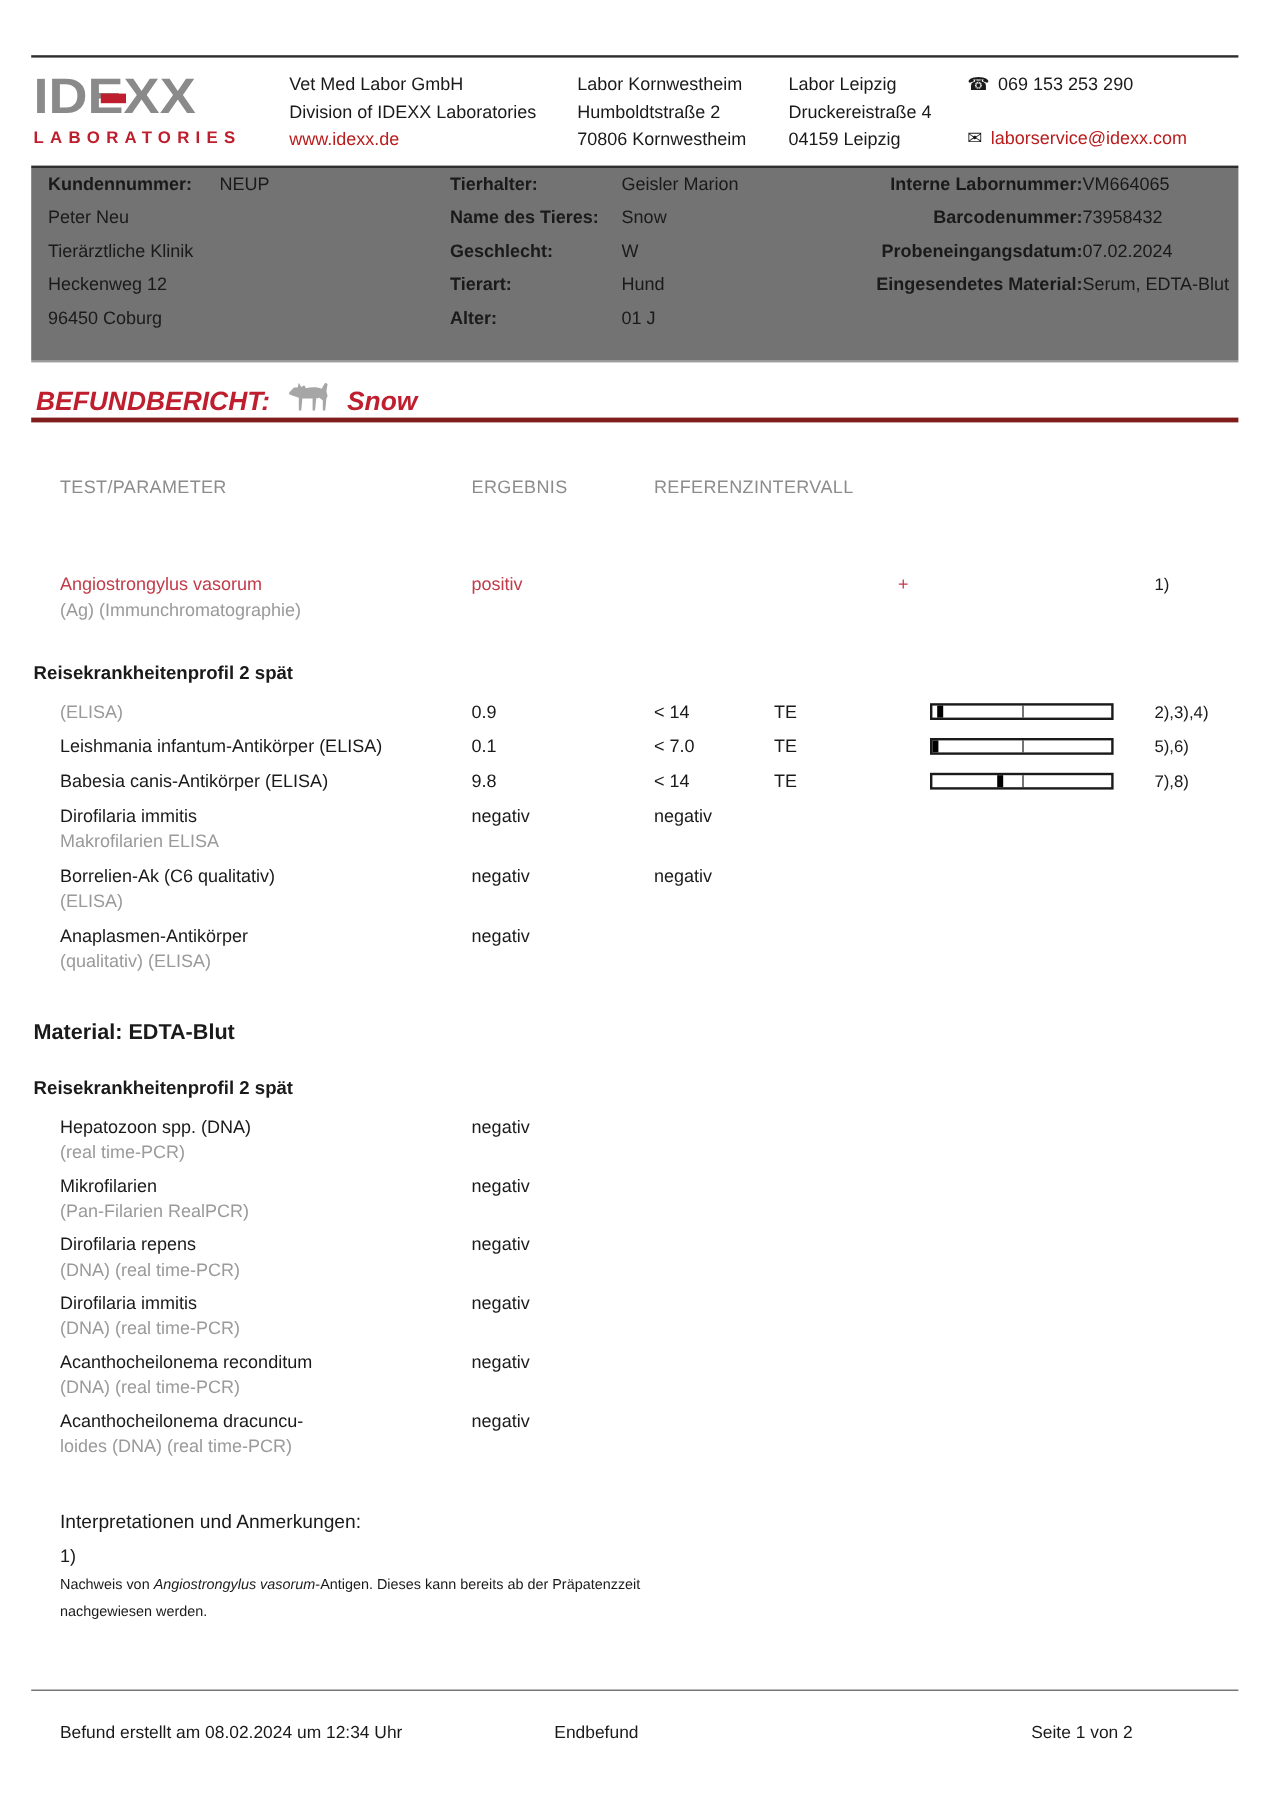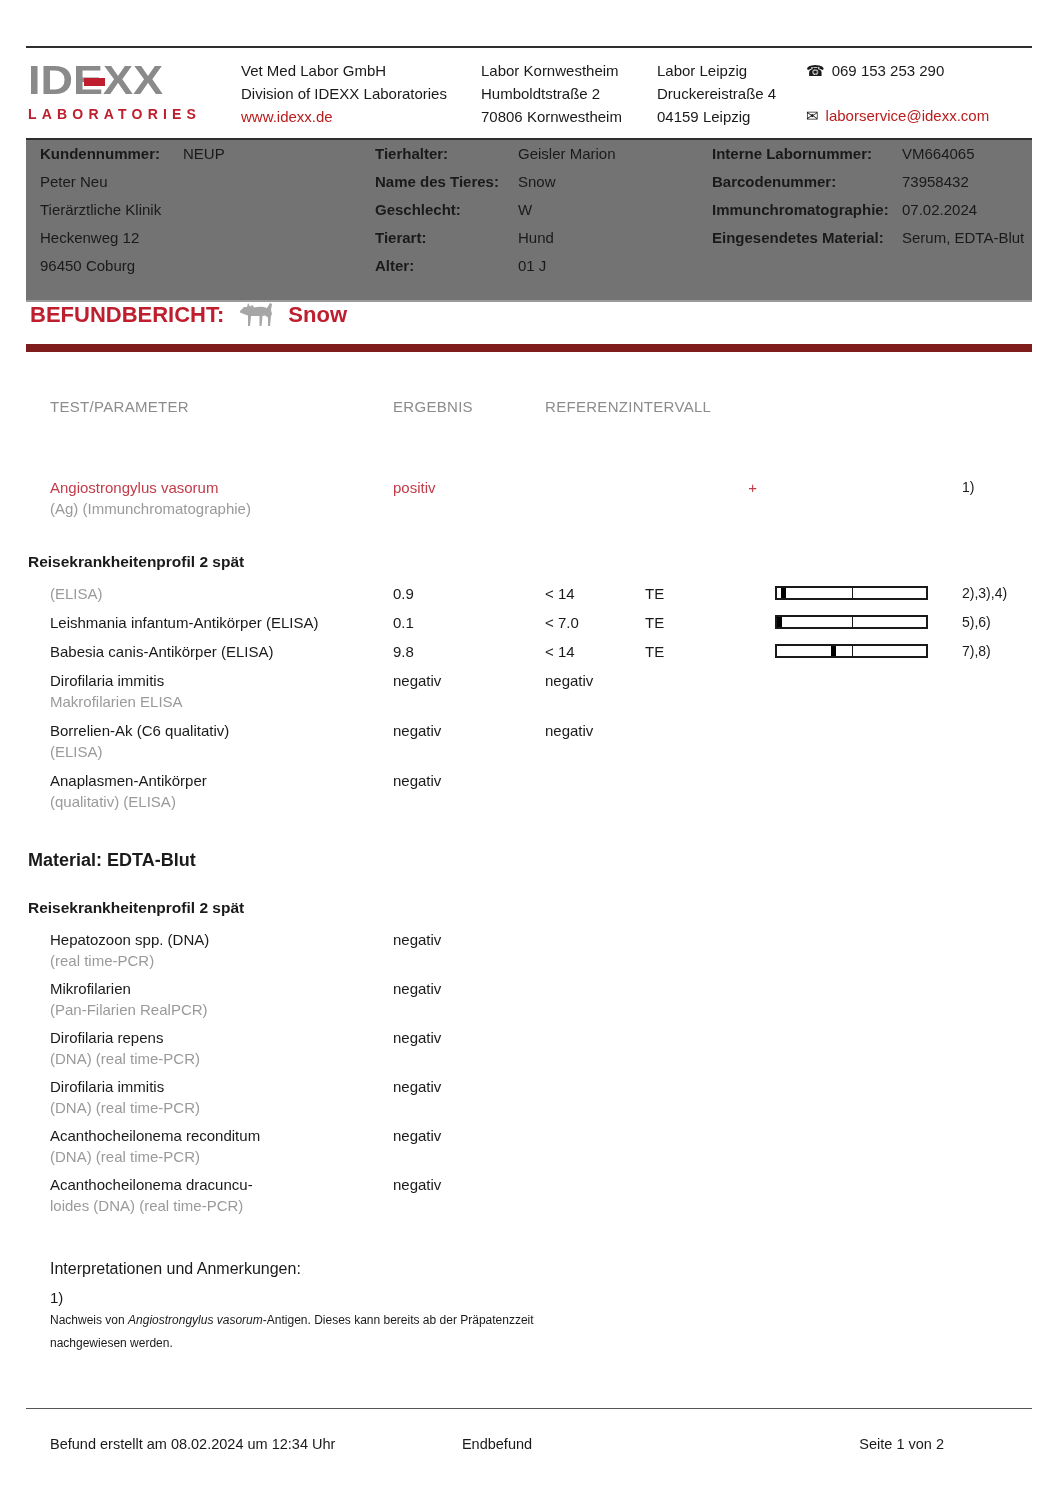--- a/index.html
+++ b/index.html
@@ -25,30 +25,30 @@
   .link { color:#b91c1c; text-decoration:none; }
   .contact-line { display:flex; align-items:center; gap:7px; }
   .contact-mail { margin-top:22px; }
   .glyph { font-size:15px; color:#1a1a1a; }
 
   
   .info-box { background:#737373; display:flex; padding:0 0 20px 14px; }
   .ib-col { font-size:15px; line-height:28px; }
   .ib-col1 { width:330px; }
   .ib-col2 { width:338px; padding-left:5px; }
-  .ib-col3 { flex:1; padding-left:4px; }
+  .ib-col3 { flex:1; padding-left:4px;text-align:right; }
   .ib-row { display:flex; }
   .lbl { font-weight:bold; }
   .ib-col1 .lbl { width:143px; }
   .ib-col2 .lbl { width:143px; }
   .ib-col3 .lbl { width:190px; }
 
   
-  .banner { border-top:2px solid #9b9b9b; border-bottom:8px solid #7f1d1d; height:52px;
-            display:flex; align-items:flex-start; padding-left:4px; }
+  .banner { border-top:2px solid #9b9b9b; border-bottom:4px solid #7f1d1d; height:52px;
+            display:flex; align-items:flex-end; padding-left:4px;font-style:italic; }
   .banner-title { color:#be1e2d; font-weight:bold; font-size:22px; }
   .dog-svg { margin:0 10px 0 14px; }
   .banner-name { color:#be1e2d; font-weight:bold; font-size:22px; }
 
   
   .tbl { margin-left:24px; }
   .grid-row { display:grid; grid-template-columns:343px 152px 100px 130px 155px 1fr; align-items:start; }
   .thead { margin-top:46px; color:#8c8c8c; font-size:15px; letter-spacing:0.3px; }
   .thead .cell { white-space:nowrap; overflow:visible; }
   .row { margin-bottom:8px; font-size:15px; line-height:21px; }
@@ -160,21 +160,21 @@
       <div class="ib-col ib-col3">
         <div class="ib-row">
             <span class="lbl">Interne Labornummer:</span>
             <span>VM664065</span>
           </div>
         <div class="ib-row">
             <span class="lbl">Barcodenummer:</span>
             <span>73958432</span>
           </div>
         <div class="ib-row">
-            <span class="lbl">Immunchromatographie:</span>
+            <span class="lbl">Probeneingangsdatum:</span>
             <span>07.02.2024</span>
           </div>
         <div class="ib-row">
             <span class="lbl">Eingesendetes Material:</span>
             <span>Serum, EDTA-Blut</span>
           </div>
       </div>
     </div>
 
     <div class="banner">

